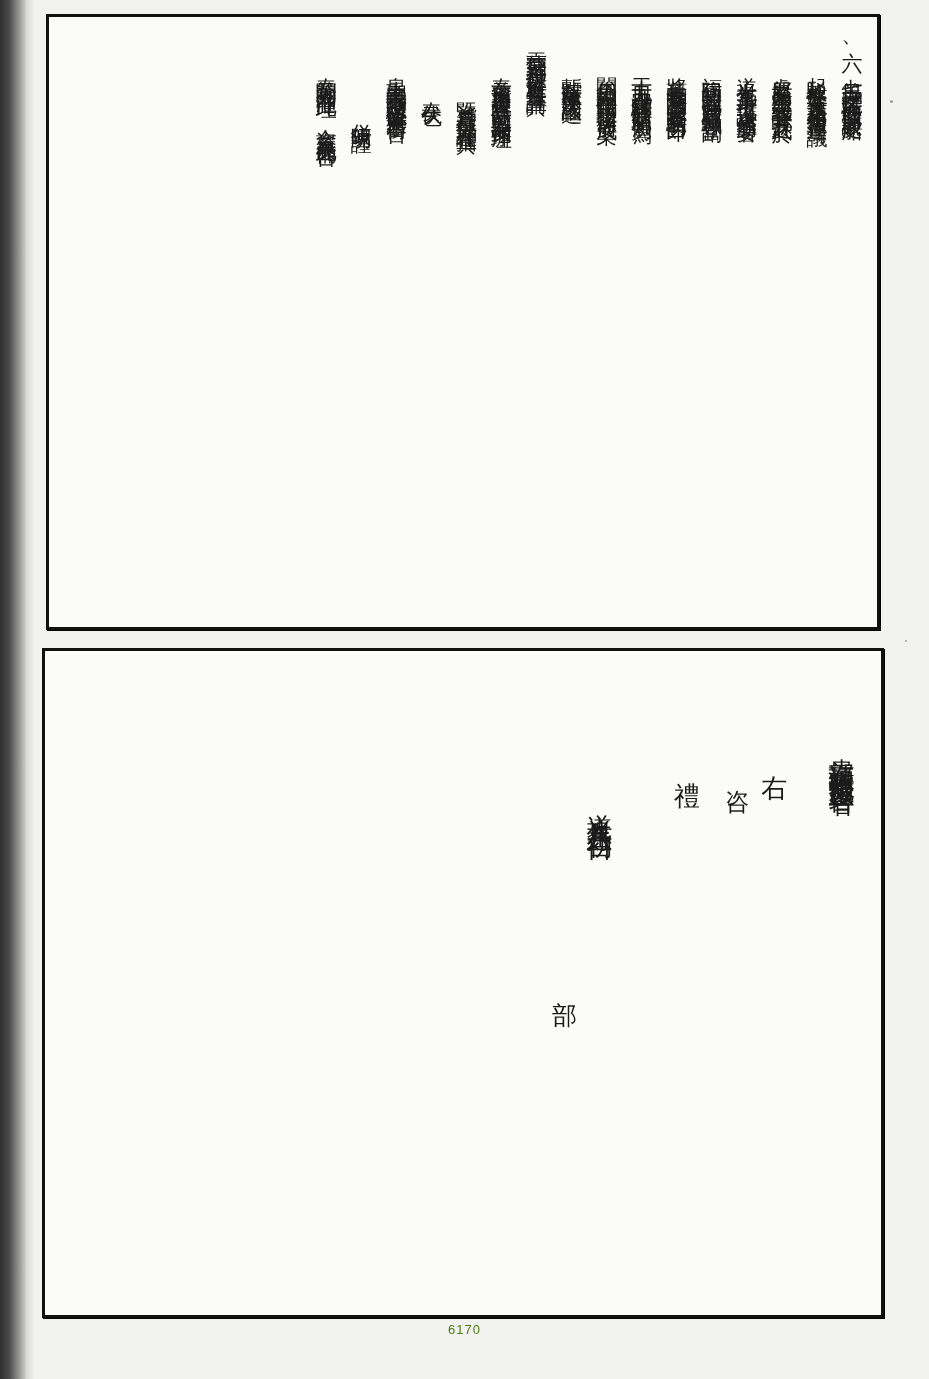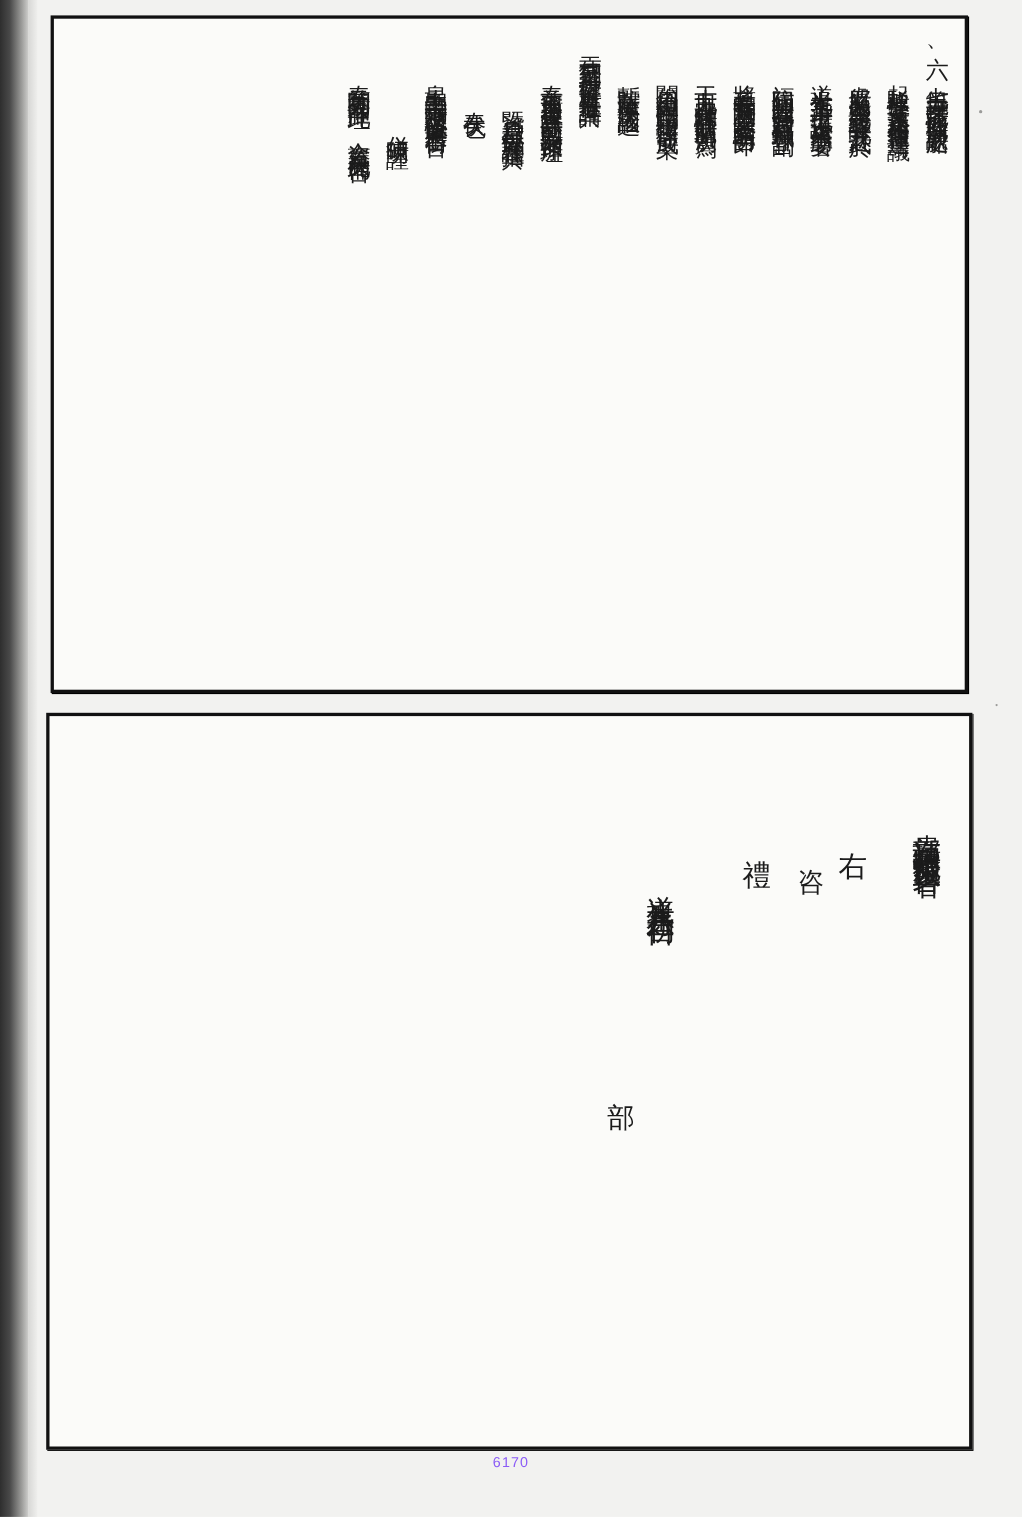--- a/index.html
+++ b/index.html
@@ -125,21 +125,21 @@
 
   
   #page-number {
     position: absolute;
     left: 0;
     top: 1322px;
     width: 929px;
     text-align: center;
     font-family: "Liberation Sans", sans-serif;
     font-size: 13px;
-    color: #8b5cf6;
+    color: #4d7c0f;
     letter-spacing: 1px;
   }
 
   
   .speck {
     position: absolute;
     background: #9b9b99;
     border-radius: 50%;
   }
 </style>

